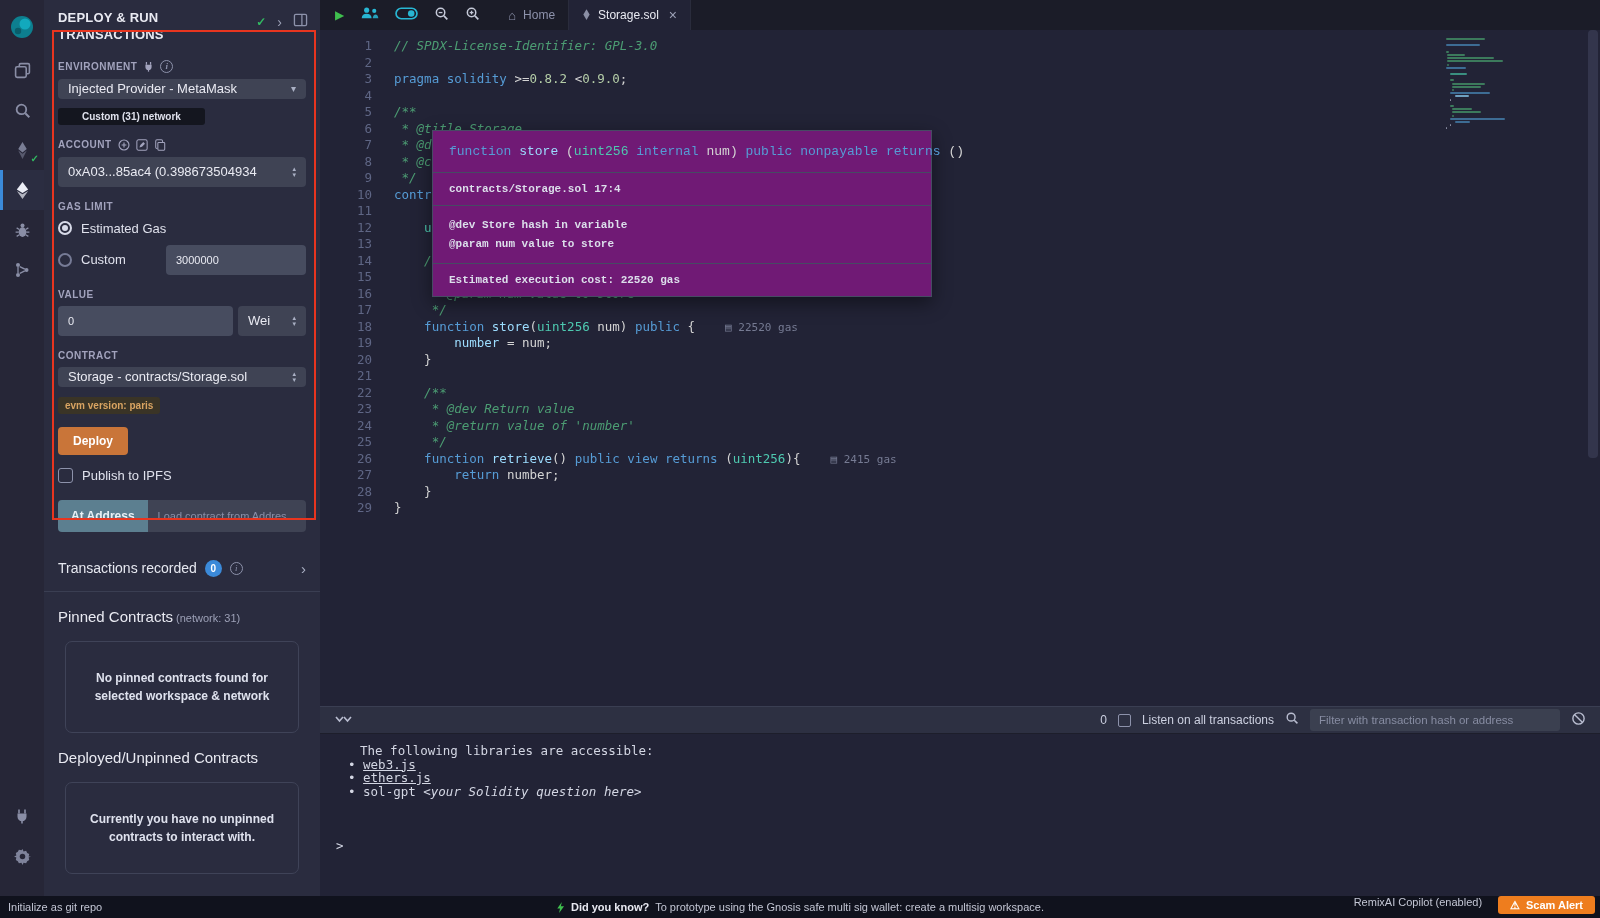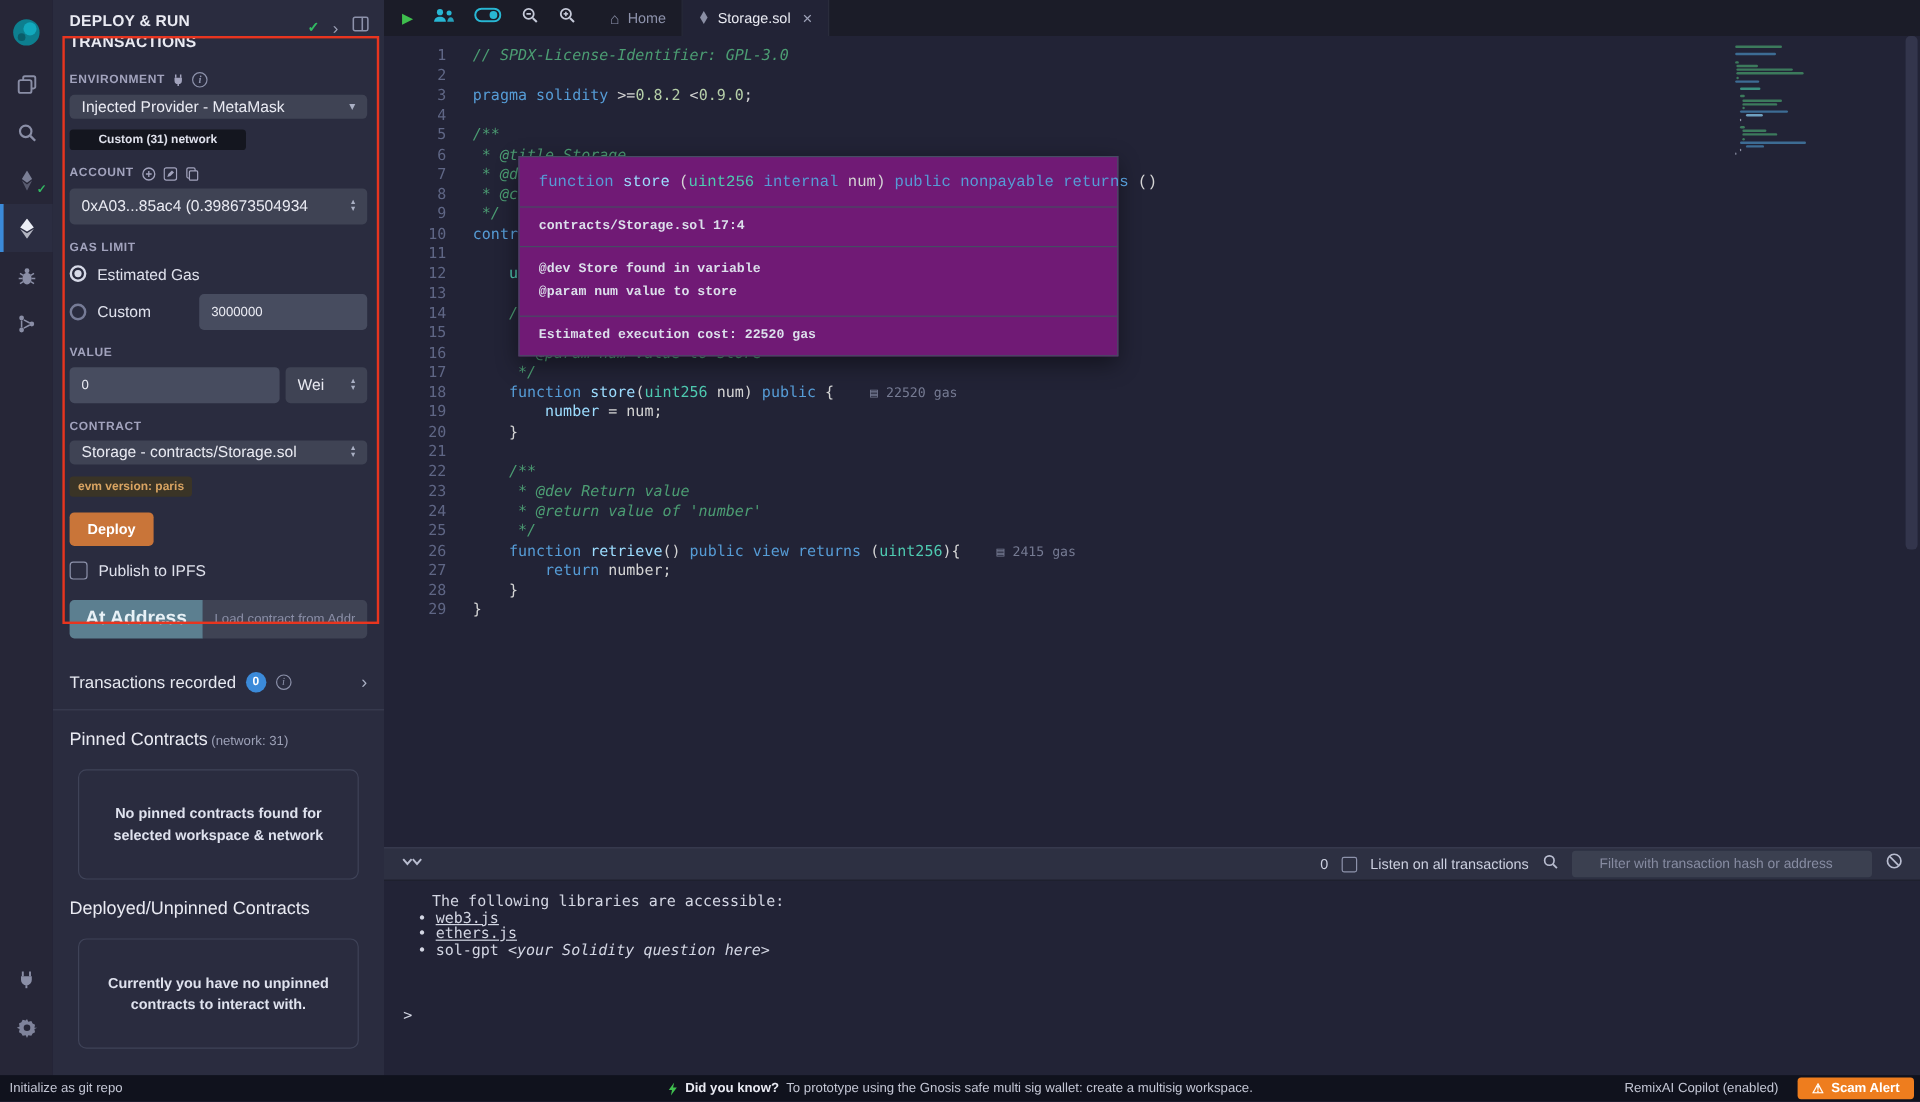--- a/index.html
+++ b/index.html
@@ -41,21 +41,21 @@
 .tinput{height:30px;background:#474c5f;border:none;border-radius:4px;color:#e9eaf2;font-size:11px;padding:0 10px;outline:none}
 .gas-input{width:140px;margin-left:auto}
 .val-row{display:flex;gap:5px;margin-top:6px}
 .val-input{flex:1;min-width:0}
 .wei-sel{width:68px;margin-top:0;height:30px;background:#3f4354}
 .evm-badge{display:inline-block;margin-top:10px;background:#3a3426;color:#d9a462;font-size:10px;font-weight:700;padding:3px 7px;border-radius:3px}
 .deploy-btn{margin-top:13px;background:#c97539;color:#fff;font-size:12px;font-weight:600;padding:7px 15px;border-radius:4px;border:none;display:inline-block;cursor:pointer;font-family:"Liberation Sans",sans-serif}
 .chk-row{display:flex;align-items:center;gap:9px;margin-top:13px;color:#dfe1ec;font-size:13px}
 .checkbox{width:15px;height:15px;border:1.5px solid #8d92ab;border-radius:3px;background:transparent;flex-shrink:0;cursor:pointer}
 .addr-row{display:flex;margin-top:17px}
-.at-addr-btn{background:#5c7f90;color:#e8f1f6;font-size:16px;font-weight:600;padding:0 13px;height:32px;border-radius:4px 0 0 4px;display:flex;align-items:center;border:none;cursor:pointer;font-family:"Liberation Sans",sans-serif}
+.at-addr-btn{background:#5c7f90;color:#e8f1f6;font-size:12px;font-weight:600;padding:0 13px;height:32px;border-radius:4px 0 0 4px;display:flex;align-items:center;border:none;cursor:pointer;font-family:"Liberation Sans",sans-serif}
 .addr-input{flex:1;min-width:0;height:32px;background:#3f4354;border:none;border-radius:0 4px 4px 0;color:#e9eaf2;padding:0 10px;font-size:11px;outline:none}
 .addr-input::placeholder{color:#8a8ea6}
 .tinput::placeholder,.filter-input::placeholder{color:#878ca2}
 .tx-row{display:flex;align-items:center;gap:8px;padding:4px 14px 14px;color:#e6e8f0;font-size:14px}
 .count-badge{min-width:17px;height:17px;border-radius:50%;background:#3b8ad9;color:#fff;font-size:10px;font-weight:700;display:flex;align-items:center;justify-content:center;padding:0 4px}
 .tx-chev{margin-left:auto;color:#aab0c4;font-size:15px;cursor:pointer}
 .divider{border-top:1px solid #3a3e52}
 .section{padding:16px 14px 0}
 .h2{font-size:15px;color:#e9eaf2;font-weight:400}
 .h2 small{font-size:11px;color:#9ca0b6;font-weight:400;margin-left:3px}
@@ -97,34 +97,34 @@
 .tt-sig{font-size:13px;white-space:pre}
 .tt-loc,.tt-cost{font-size:11px;font-weight:700;color:#dcdfeb}
 .tt-doc{font-size:11px;font-weight:700;color:#dcdfeb;line-height:1.7;white-space:pre}
 
 
 .term-toolbar{height:28px;background:#2d3042;border-top:1px solid #3a3e52;border-bottom:1px solid #1d1e2b;display:flex;align-items:center;padding:0 14px;gap:11px;color:#b9bdd0;flex-shrink:0}
 .tt-spacer{flex:1}
 .term-count{font-size:12px;color:#ccd0e0}
 .listen-chk{width:13px;height:13px;border:1.5px solid #8d92ab;border-radius:2px;cursor:pointer}
 .listen-lbl{font-size:12px;color:#ccd0e0}
-.filter-input{width:250px;height:22px;background:#3b4050;border:none;border-radius:3px;color:#e9eaf2;padding:0 23px;font-size:11.5px;outline:none}
+.filter-input{width:250px;height:22px;background:#3b4050;border:none;border-radius:3px;color:#e9eaf2;padding:0 9px;font-size:11.5px;outline:none}
 .terminal{height:162px;background:#222336;font-family:"DejaVu Sans Mono",monospace;font-size:12.5px;color:#d3d6e3;padding:10px 0 0 14px;overflow:hidden;flex-shrink:0}
 .tl{height:13.5px;line-height:13.5px;white-space:pre}
 .tl.indent{padding-left:26px}
 .tl.bullet-line{padding-left:14px}
 .tl.prompt{padding-left:2px}
 .term-link{text-decoration:underline;cursor:pointer}
 .term-italic{font-style:italic}
 
 
 .statusbar{height:22px;background:#10121d;display:flex;align-items:center;font-size:11px;color:#c3c6d4;position:relative;padding-left:8px;flex-shrink:0}
 .sb-center{position:absolute;left:50%;transform:translateX(-50%);display:flex;align-items:center;gap:6px;white-space:nowrap}
 .sb-bold{font-weight:700;color:#e9eaf2}
-.sb-right{margin-left:auto;display:flex;align-items:center;height:100%}
+.sb-right{margin-left:auto;display:flex;align-items:flex-start;height:100%}
 .copilot{margin-right:16px}
 .scam{background:#ee7d1e;color:#fff;font-weight:700;display:flex;align-items:center;gap:6px;padding:0 12px;height:18px;border-radius:3px;margin-right:5px;cursor:pointer}
 .scam .warn-g{font-size:11px}
 </style>
 </head>
 <body>
 
 <div class="app">
   <div class="main-row">
 
@@ -433,21 +433,21 @@
             <div class="mm-line" style="margin-left: 4.4px; width: 1.1px; background: rgb(141, 144, 165);"></div>
             <div class="mm-line" style="margin-left: 0px; width: 1.1px; background: rgb(141, 144, 165);"></div>
           </div>
         <div class="scrollbar">
           <div class="sb-thumb"></div>
         </div>
 
         <div class="tooltip">
           <div class="tt-sec first tt-sig" id="tt-signature"><span class="tk-kw">function </span><span class="tk-fn">store </span><span class="tk-pln">(</span><span class="tk-type">uint256</span><span class="tk-pln"> </span><span class="tk-kw">internal</span><span class="tk-pln"> num</span><span class="tk-pln">) </span><span class="tk-kw">public</span><span class="tk-pln"> </span><span class="tk-kw">nonpayable</span><span class="tk-pln"> </span><span class="tk-kw">returns</span><span class="tk-pln"> ()</span></div>
           <div class="tt-sec tt-loc">contracts/Storage.sol 17:4</div>
-          <div class="tt-sec tt-doc"><span>@dev Store found in variable</span><br><span>@param num value to store</span></div>
+          <div class="tt-sec tt-doc"><span>@dev Store hash in variable</span><br><span>@param num value to store</span></div>
           <div class="tt-sec tt-cost">Estimated execution cost: 22520 gas</div>
         </div>
       </div>
 
       <div class="term-toolbar">
         <span>
           <svg width="18" height="10" viewBox="0 0 18 10">
               <path d="M2 2l3.5 4L9 2" stroke="currentColor" fill="none" stroke-width="1.6"></path>
               <path d="M10 2l3.5 4L17 2" stroke="currentColor" fill="none" stroke-width="1.6"></path>
             </svg>

